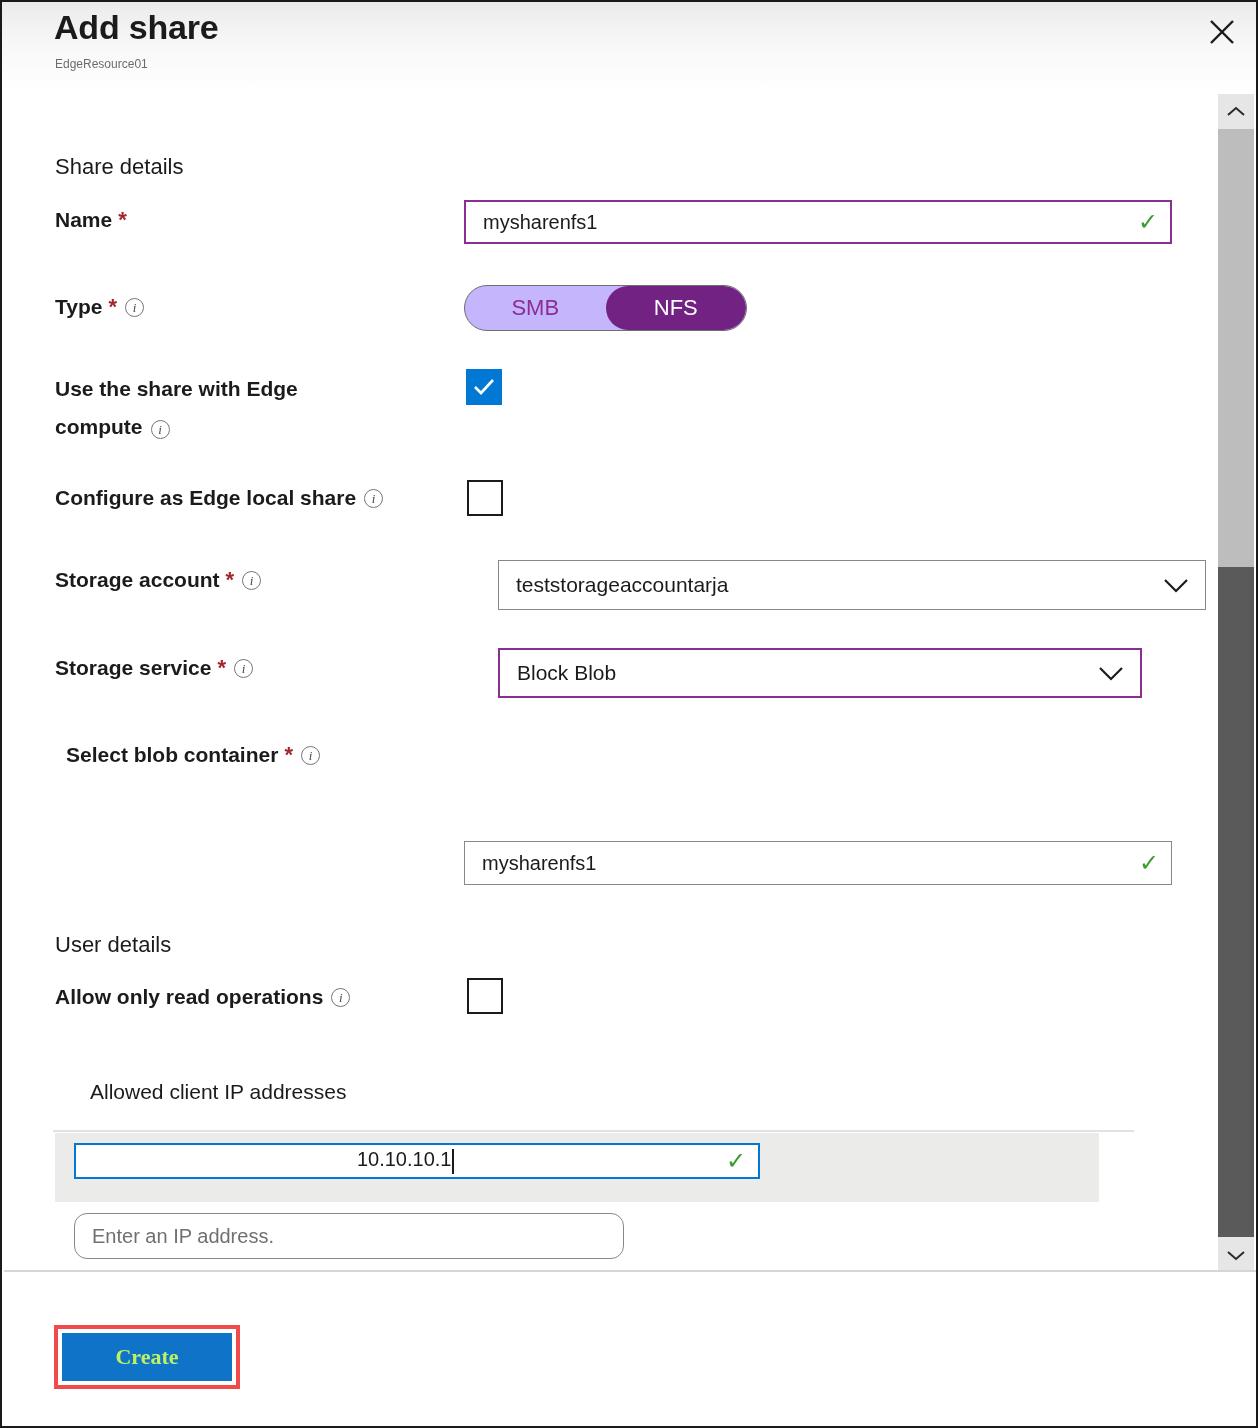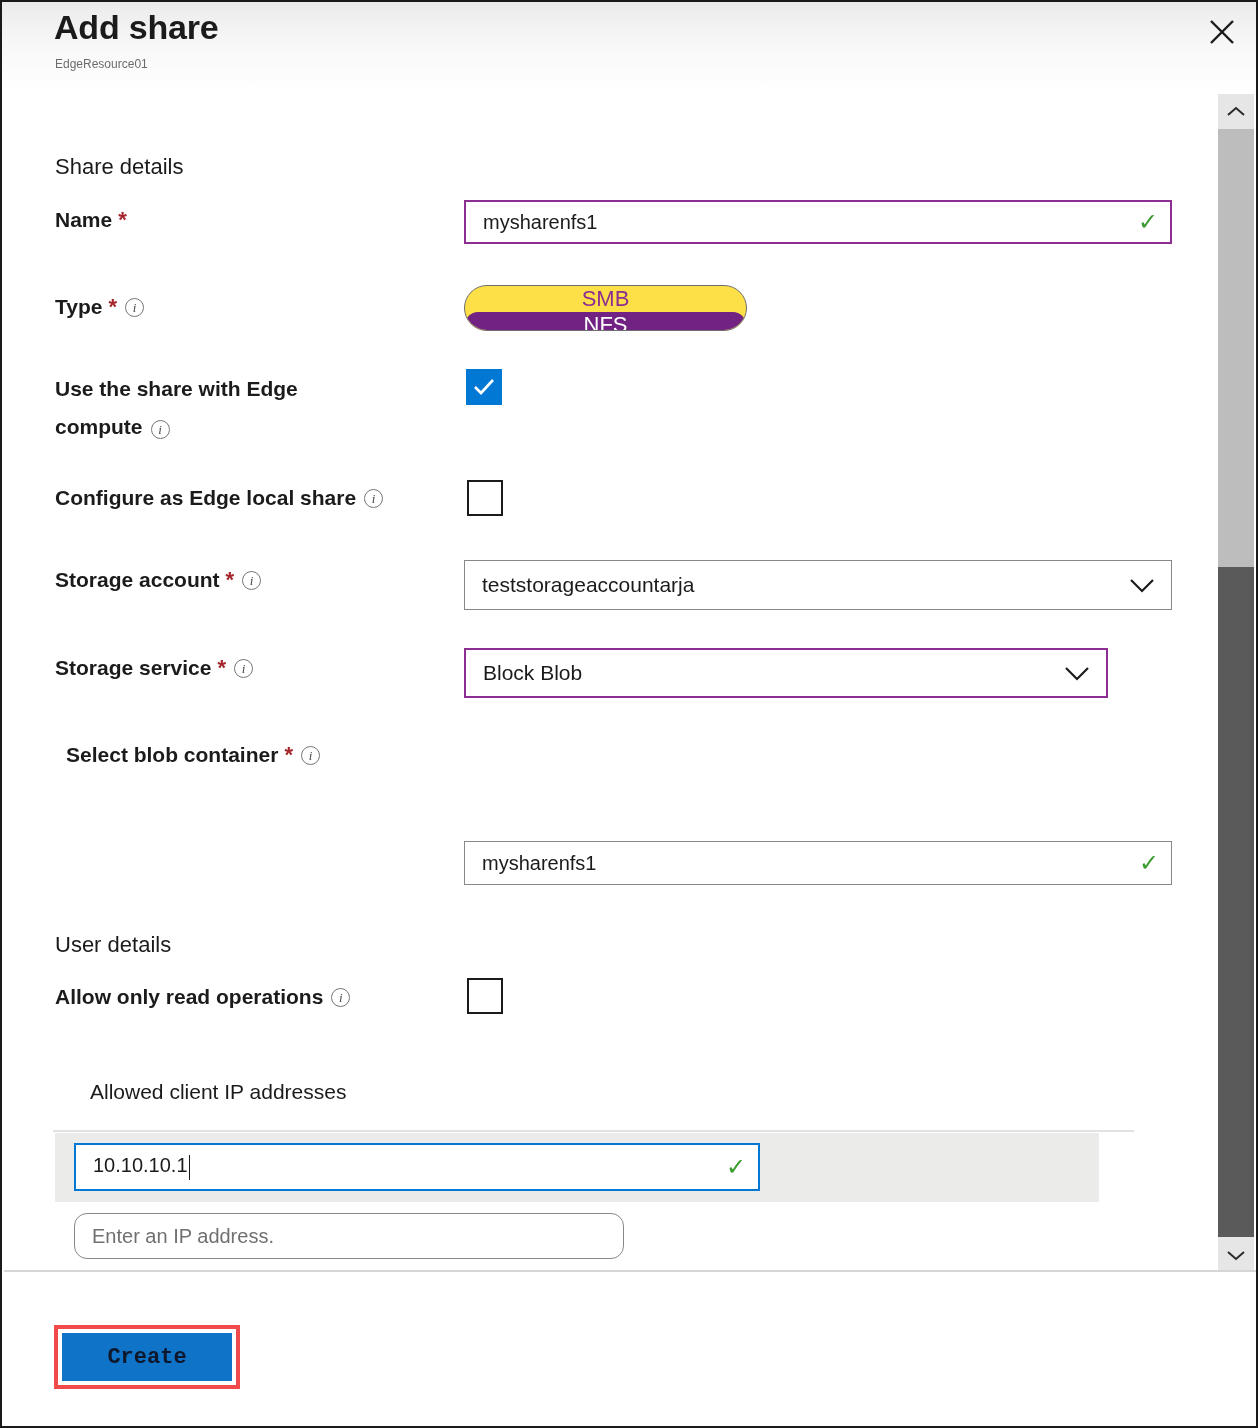--- a/index.html
+++ b/index.html
@@ -114,32 +114,33 @@
   
   .ddl {
     position: absolute;
     height: 50px;
     border: 1px solid #8a8886;
     background: #ffffff;
     display: flex; align-items: center; justify-content: space-between;
     padding: 0 16px 0 17px;
     font-size: 21px; color: #1b1b1b;
     cursor: pointer;
+    margin-left: 34px;
   }
   .ddl.accent { border: 2px solid #8c2d91; }
 
   
   .pill {
     position: absolute; left: 462px; top: 283px;
     width: 283px; height: 46px;
     border: 1.6px solid #6e6e6e;
     border-radius: 23px;
-    background: #fde047;
+    background: #c4b5fd;
     display: flex; 
-    cursor: pointer; overflow: hidden; flex-direction: column;
+    cursor: pointer; overflow: hidden;
   }
   .pill-opt {
     flex: 1; height: 100%;
     display: flex; align-items: center; justify-content: center;
     font-size: 22px; color: #8c2d91;
     cursor: pointer;
   }
   .pill-opt.on {
     background: #722282; color: #ffffff;
     border-radius: 22px;
@@ -203,25 +204,25 @@
   .footer-sep {
     position: absolute; left: 2px; top: 1268px;
     width: 1254px; height: 2px; background: #d6d6d6;
   }
   .create-wrap {
     position: absolute; left: 52px; top: 1323px;
     padding: 4px; border: 4px solid #f04a4a; background: transparent;
   }
   .create-btn {
     width: 170px; height: 48px;
-    background: #0f73c8; color: #0f172a;
+    background: #0f73c8; color: #bef264;
     font-size: 22px; font-weight: bold;
     border: none; cursor: pointer;
     display: flex; align-items: center; justify-content: center;
-    font-family: Liberation Mono, monospace;
+    font-family: Liberation Serif, serif;
   }
 </style>
 </head>
 <body>
 
 <div class="blade">
 
   <div class="header">
     <div class="title">Add share</div>
     <div class="subtitle">EdgeResource01</div>
@@ -324,21 +325,21 @@
   <div class="lbl" style="left:53px; top:977px;">
     <span>Allow only read operations</span>
     <span class="info">i</span>
   </div>
   <div class="cbx" style="left:465px; top:976px;"></div>
 
   <div class="iphead">Allowed client IP addresses</div>
   <div class="ipsep"></div>
   <div class="iprow"></div>
 
-  <div class="tbox focusblue" style="left:72px; top:1141px; width:686px; height:48px;">
+  <div class="tbox focusblue" style="left:72px; top:1141px; width:686px; height:36px;text-align:center;">
     <span class="val"><span>10.10.10.1</span><span class="caret"></span></span>
     <span class="okcheck">✓</span>
   </div>
 
 
   <div class="tbox" style="left:72px; top:1211px; width:550px; height:46px;border-radius:13px;">
     <span class="ph">Enter an IP address.</span>
   </div>
 
   <div class="footer-sep"></div>

